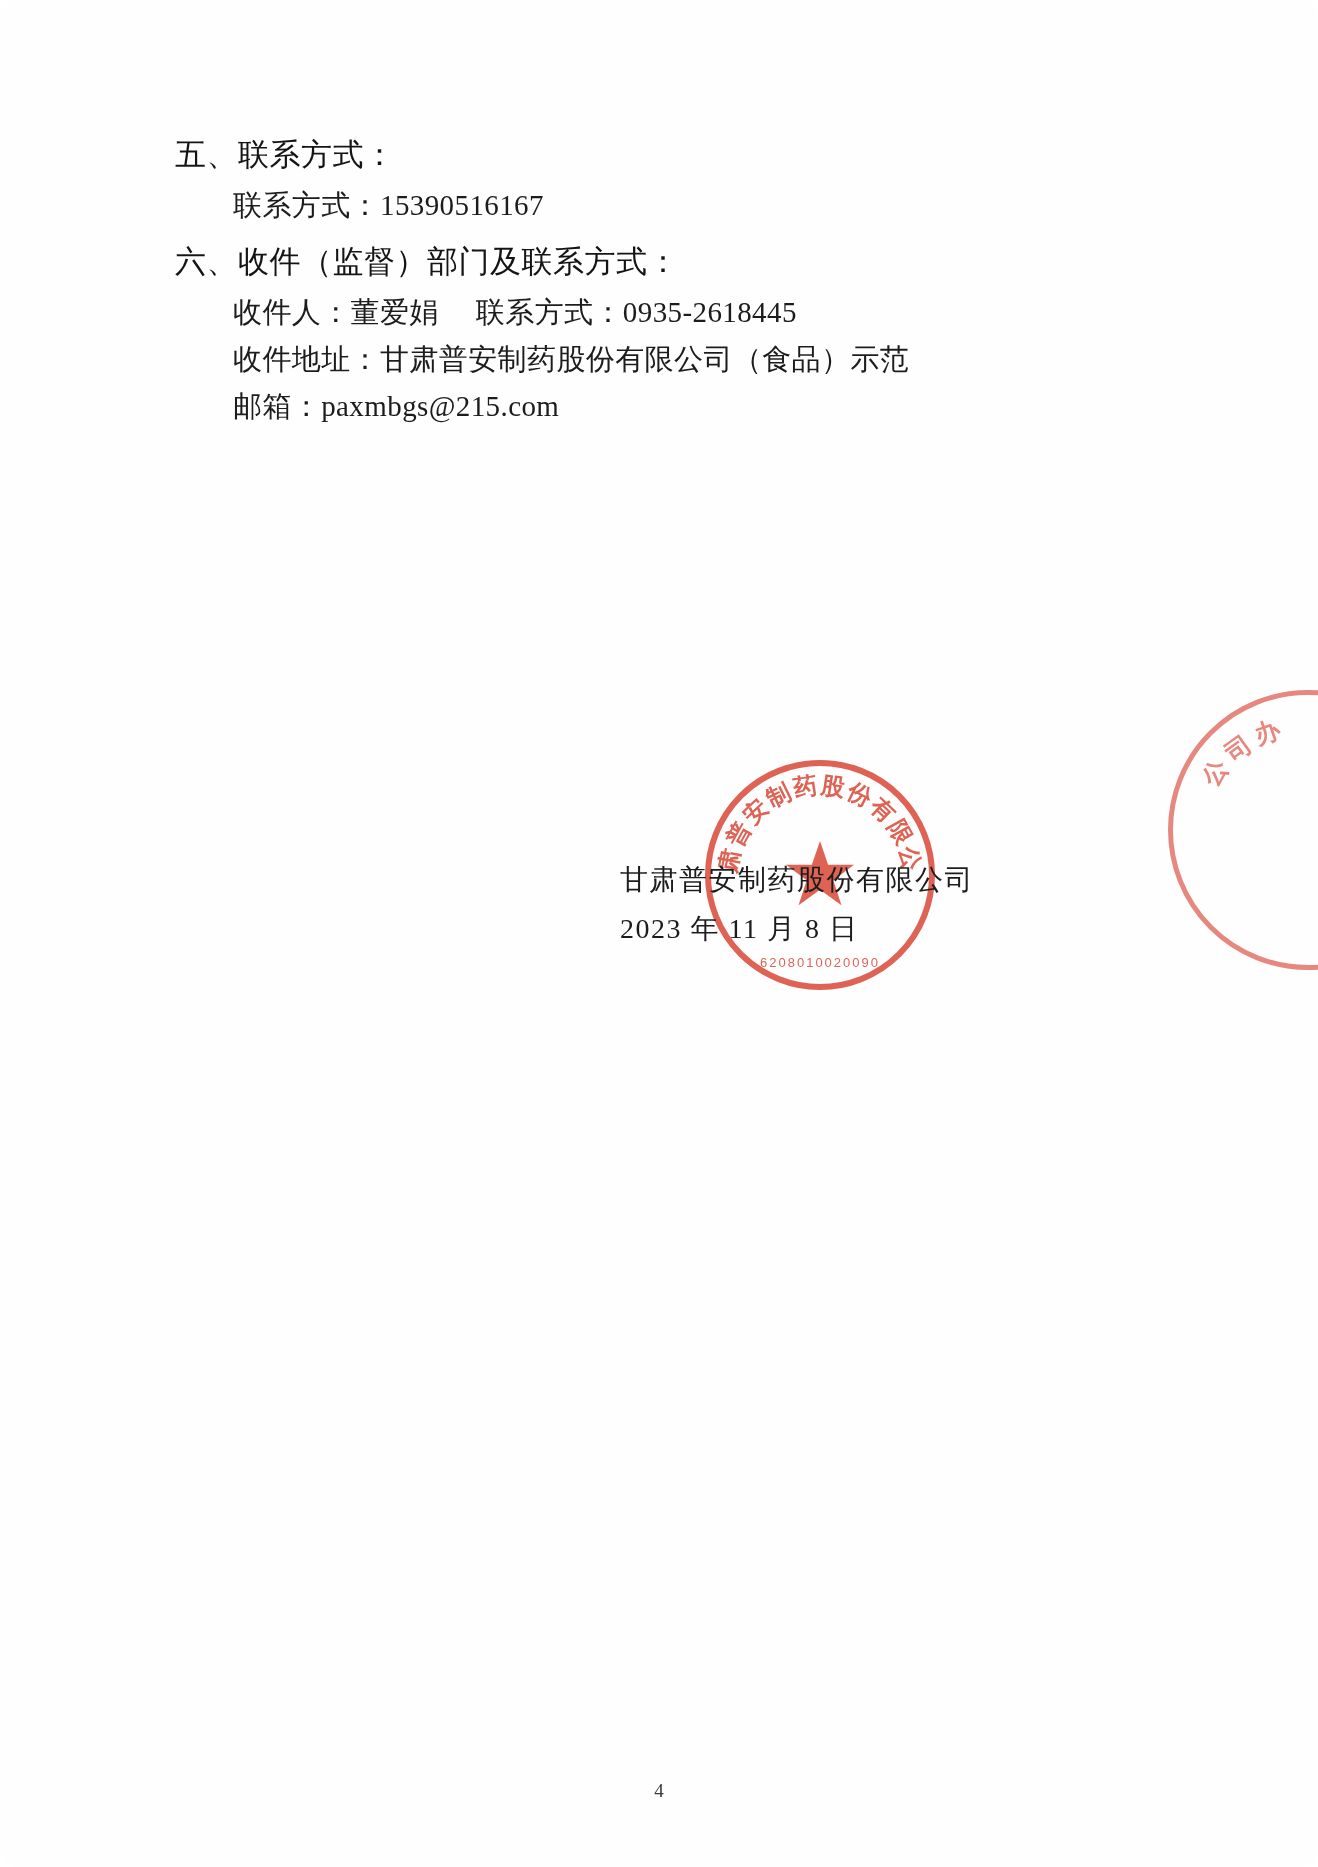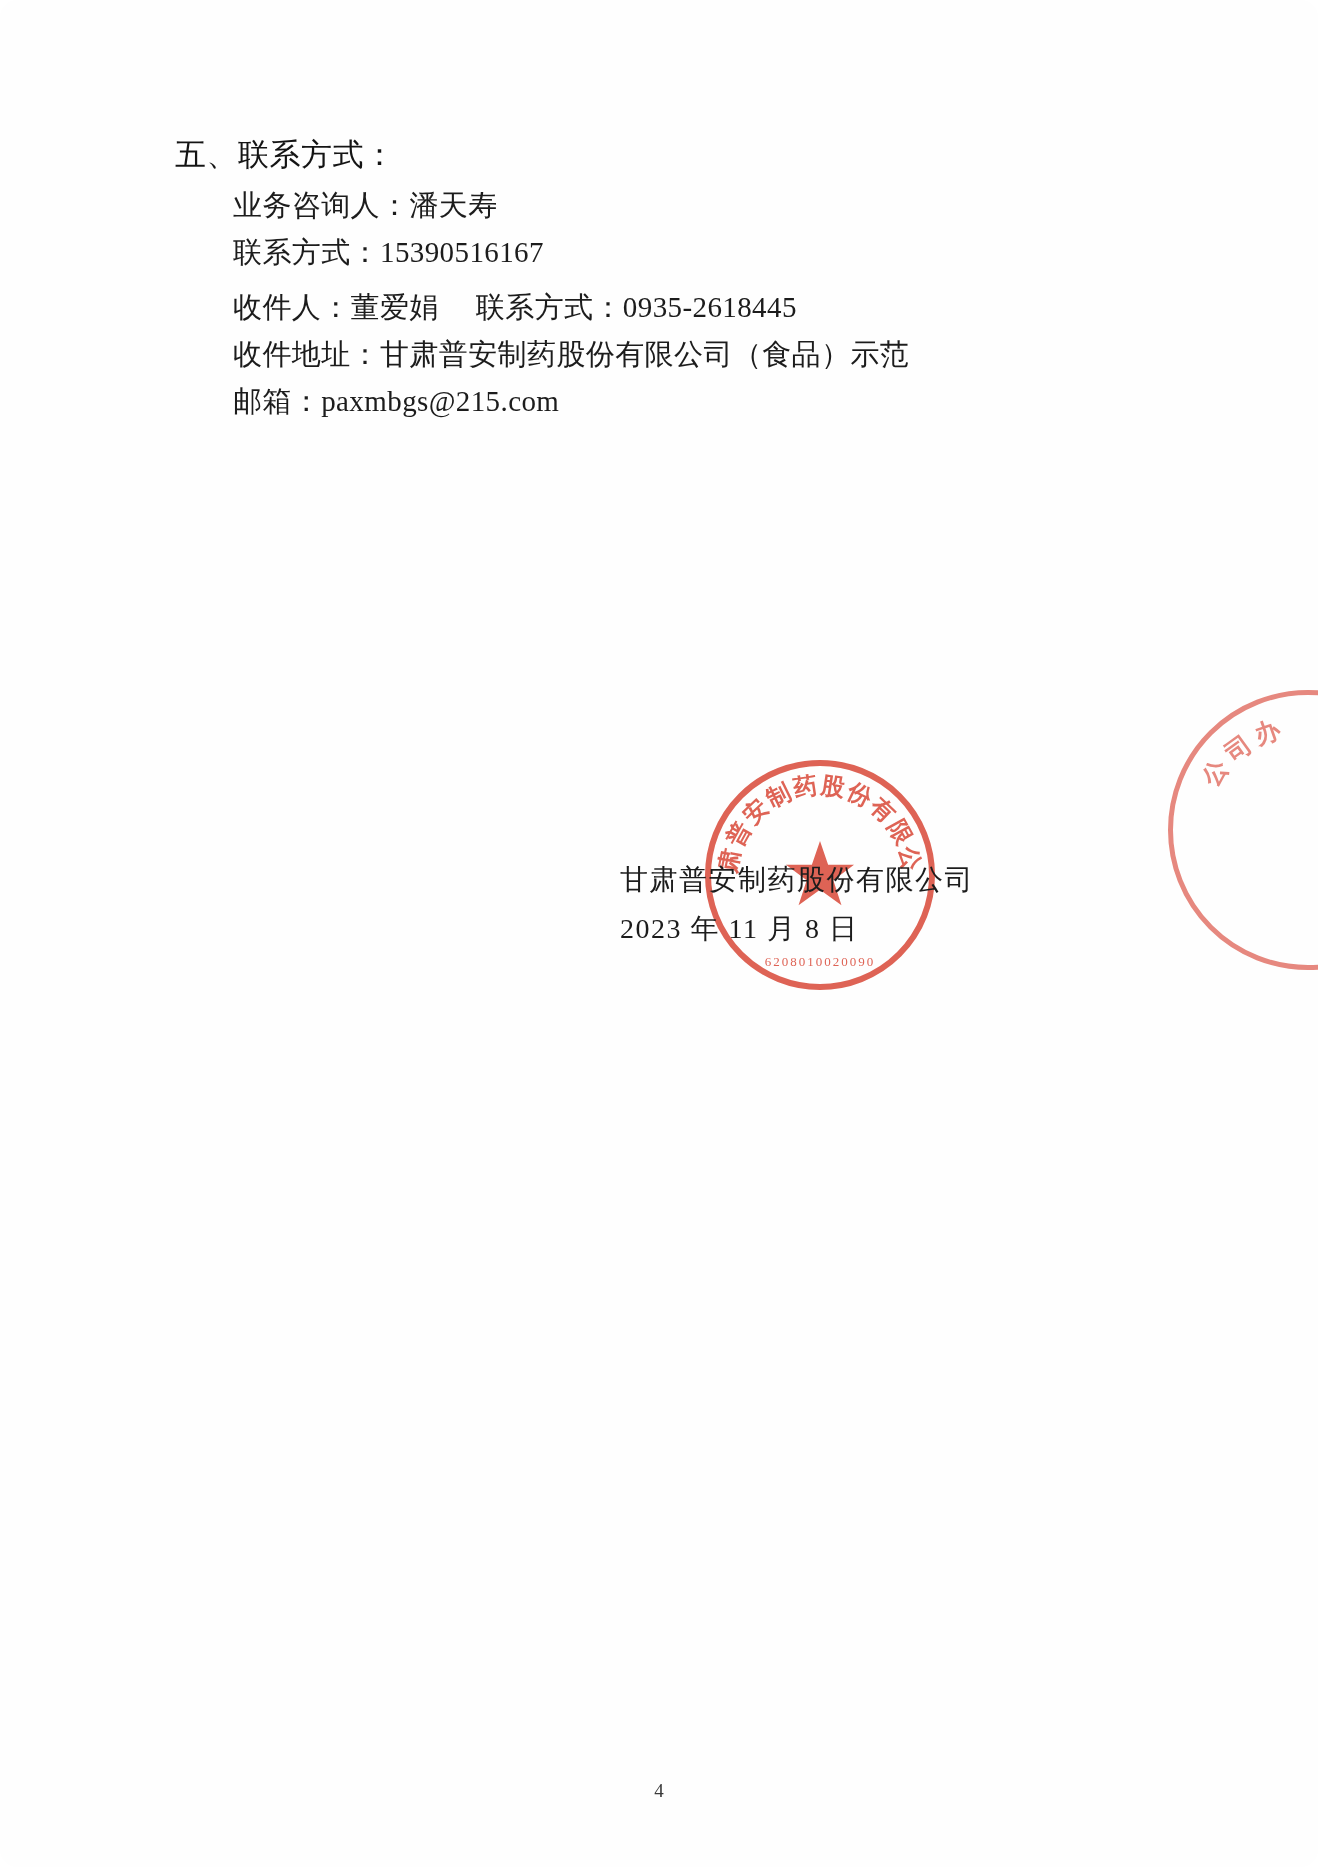--- a/index.html
+++ b/index.html
@@ -99,21 +99,21 @@
     font-weight: 700;
   }
   .seal-code {
     position: absolute;
     left: 50%;
     bottom: 14px;
     transform: translateX(-50%);
     font-size: 13px;
     letter-spacing: 2px;
     color: #d8402f;
-    font-family: Liberation Serif, serif;
+    font-family: Liberation Sans, sans-serif;
     text-align: right;
   }
 
   
   .seal-edge {
     position: absolute;
     right: -130px;
     top: 690px;
     width: 280px;
     height: 280px;
@@ -147,25 +147,25 @@
   }
 </style>
 </head>
 <body>
 
 <div class="page">
 
   <div class="content">
 
     <p class="section-heading">五、联系方式：</p>
-    <p class="indent-line">业务咨询人：潘天寿</p>
     <p class="indent-line">联系方式：15390516167</p>
 
     <div class="gap-sm"></div>
 
+    <p class="section-heading">六、收件（监督）部门及联系方式：</p>
     <p class="indent-line">收件人：董爱娟　 联系方式：0935-2618445</p>
     <p class="indent-line">收件地址：甘肃普安制药股份有限公司（食品）示范</p>
     <p class="indent-line">邮箱：paxmbgs@215.com</p>
 
   </div>
 
   <div class="seal">
     <svg class="seal-arc-text" viewBox="0 0 230 230">
       <defs>
         <path id="arcpath" d="M 26,118 A 89,89 0 0 1 204,118"></path>

